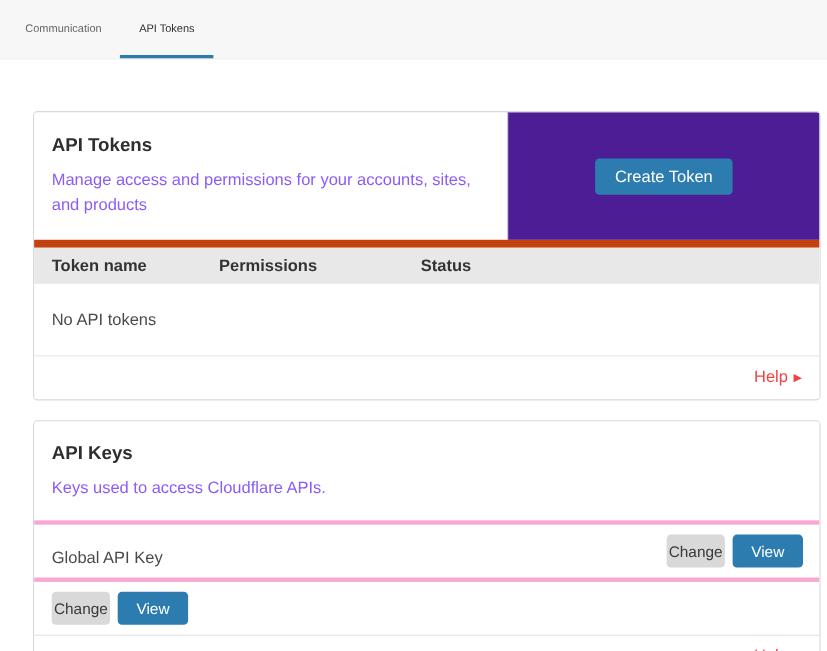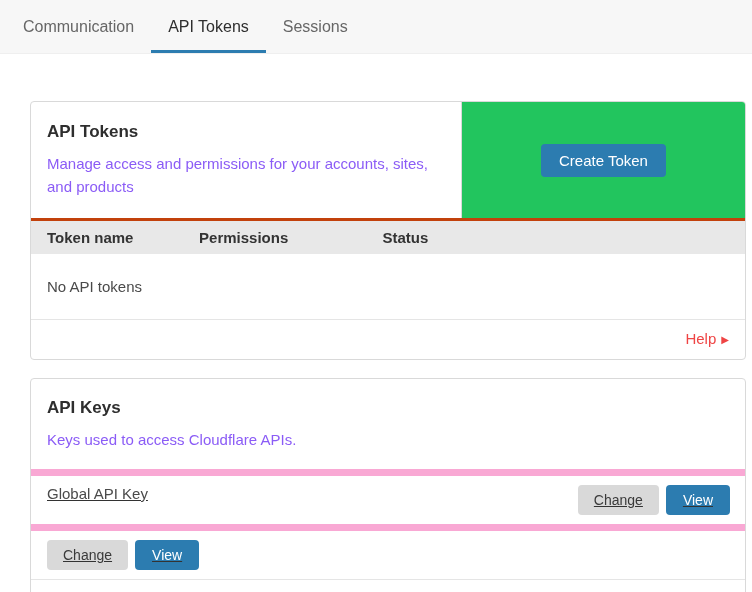--- a/index.html
+++ b/index.html
@@ -17,21 +17,21 @@
     height: 54px;
     display: flex;
     align-items: stretch;
     padding-left: 6px;
     border-bottom: 1px solid #efefef;
   }
   .tab {
     display: flex;
     align-items: center;
     padding: 3px 17px 0 17px;
-    font-size: 16px;
+    font-size: 10px;
     color: #666;
     border-bottom: 3px solid transparent;
     cursor: pointer;
     white-space: nowrap;
   }
   .tab.active {
     color: #2e2e2e;
     font-weight: 500;
     border-bottom-color: #2c7cb0;
   }
@@ -63,21 +63,21 @@
     color: #2e2e2e;
     margin-bottom: 10px;
   }
   .card-subtitle {
     font-size: 15px;
     line-height: 23px;
     color: #8b5cf6;
   }
   .tokens-header-right {
     flex: 1;
-    background: #22c55e;
+    background: #4c1d95;
     border-left: 1px solid #d9d9d9;
     display: flex;
     align-items: center;
     justify-content: center;
   }
   .btn {
     font-family: "Liberation Sans", sans-serif;
     border: none;
     border-radius: 4px;
     cursor: pointer;
@@ -85,21 +85,21 @@
   }
   .btn-primary-lg {
     background: #2c7cb0;
     color: #fff;
     font-size: 15px;
     padding: 8px 18px;
   }
   .table-header {
     display: flex;
     background: #e8e8e8;
-    border-top: 3px solid #c2410c;
+    border-top: 7px solid #c2410c;
     padding: 8px 16px;
     font-size: 15px;
     font-weight: 700;
     color: #333;
   }
   .col-1 { width: 22.3%; }
   .col-2 { width: 26.9%; }
   .col-3 { width: 27.2%; }
   .col-4 { flex: 1; }
   .empty-row {
@@ -124,54 +124,52 @@
     vertical-align: 1px;
   }
 
   
   .keys-card { margin-top: 18px; }
   .keys-header {
     padding: 19px 16px 18px;
   }
   .key-row {
     display: flex;
-    align-items: flex-start;
+    align-items: flex-end;
     padding: 9px 15px 9px 16px;
-    border-top: 7px solid #f9a8d4;
-    text-decoration: underline;
+    border-top: 4px solid #f9a8d4;
   }
   .key-name {
     flex: 1;
     font-size: 15px;
     color: #4a4a4a;
   }
   .key-actions { display: flex; gap: 7px; }
   .btn-gray {
     background: #d9d9d9;
     color: #3a3a3a;
     font-size: 14px;
     height: 30px;
-    padding: 0 16px;
+    padding: 0 2px;
   }
   .btn-blue {
     background: #2c7cb0;
     color: #fff;
     font-size: 14px;
     height: 30px;
     padding: 4px 17px;
   }
   .keys-footer { border-top: 1px solid #e5e5e5; }
 </style>
 </head>
 <body>
 
 <div class="tabbar">
   <div class="tab">Communication</div>
   <div class="tab active">API Tokens</div>
-  <div class="tab">Sessions</div>
 </div>
 
 <div class="content">
 
   <div class="card">
     <div class="tokens-header">
       <div class="tokens-header-left">
         <div class="card-title">API Tokens</div>
         <div class="card-subtitle">Manage access and permissions for your accounts, sites, and products</div>
       </div>

